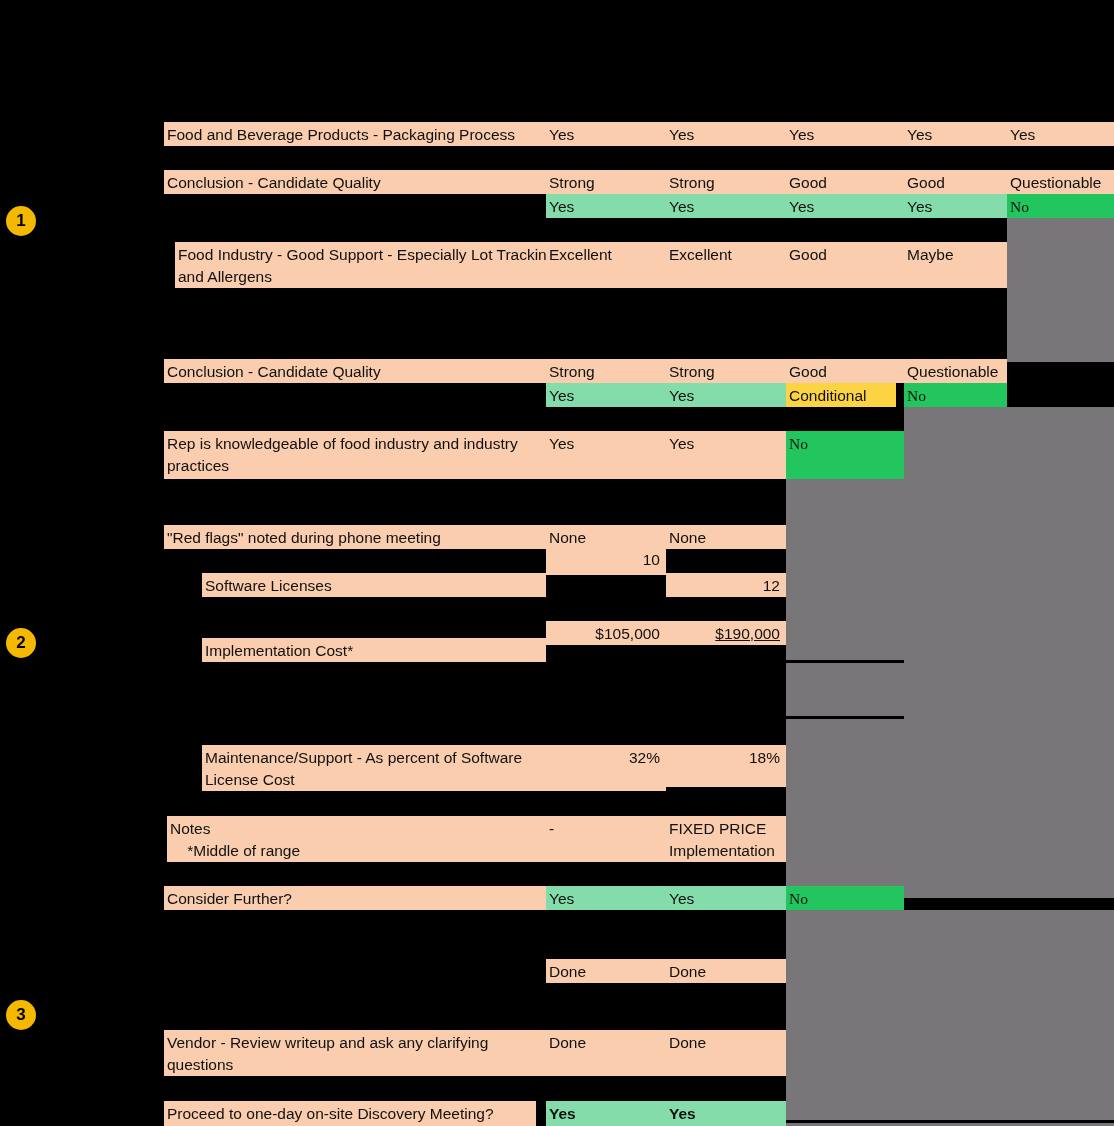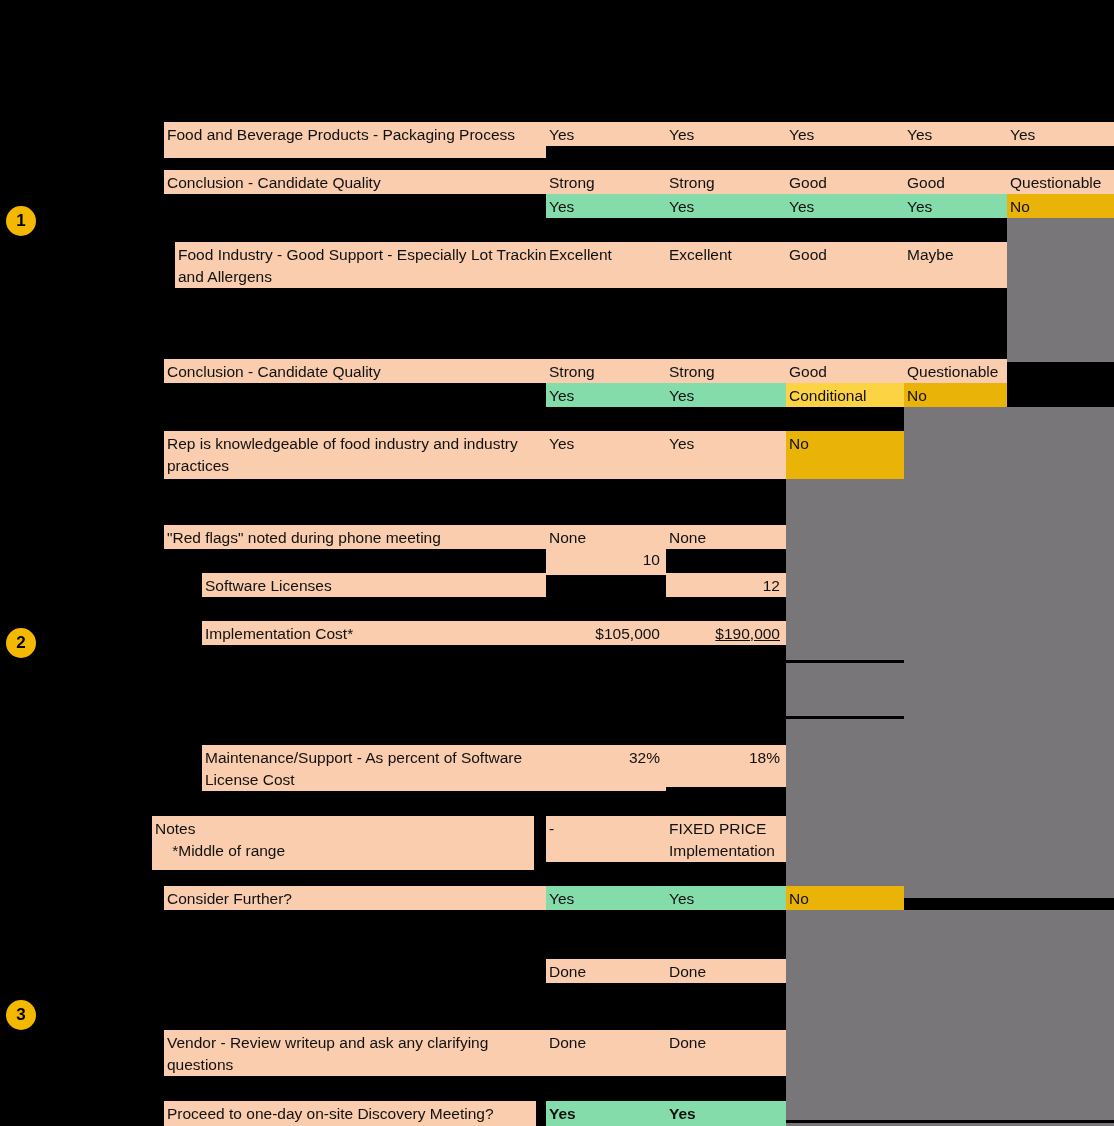--- a/index.html
+++ b/index.html
@@ -11,21 +11,21 @@
   
   .greypanel{position:absolute;background:#787678;}
   .blackline{position:absolute;background:#000;height:3px;}
 
   
   .cell{position:absolute;box-sizing:border-box;
         font-size:15.5px;line-height:22px;color:#111;
         padding:2px 0 0 3px;white-space:pre-wrap;overflow:hidden;}
   .peach{background:#f9cdad;}
   .green{background:#84dcab;}
-  .red{background:#eab308;}
+  .red{background:#22c55e;font-family:Liberation Serif, serif;}
   .yellow{background:#fcd443;}
   .num{text-align:right;padding-right:6px;}
   .bold{font-weight:bold;}
 
   
   .badge{position:absolute;width:30px;height:30px;border-radius:50%;
          background:#f5b800;color:#000;font-size:17px;font-weight:bold;
          display:flex;align-items:center;justify-content:center;}
 </style>
 </head>
@@ -40,21 +40,21 @@
 
   <div class="blackline" style="left:786px;top:660px;width:118px;"></div>
   <div class="blackline" style="left:786px;top:716px;width:118px;"></div>
   <div class="blackline" style="left:904px;top:905px;width:210px;"></div>
   <div class="blackline" style="left:786px;top:1120px;width:328px;"></div>
 
   <div class="badge" style="left:6px;top:206px;">1</div>
   <div class="badge" style="left:6px;top:628px;">2</div>
   <div class="badge" style="left:6px;top:1000px;">3</div>
 
-  <div class="cell peach" style="left:164px;top:122px;width:382px;height:36px;">Food and Beverage Products - Packaging Process</div>
+  <div class="cell peach" style="left:164px;top:122px;width:382px;height:24px;">Food and Beverage Products - Packaging Process</div>
   <div class="cell peach" style="left:546px;top:122px;width:120px;height:24px;">Yes</div>
   <div class="cell peach" style="left:666px;top:122px;width:120px;height:24px;">Yes</div>
   <div class="cell peach" style="left:786px;top:122px;width:118px;height:24px;">Yes</div>
   <div class="cell peach" style="left:904px;top:122px;width:103px;height:24px;">Yes</div>
   <div class="cell peach" style="left:1007px;top:122px;width:107px;height:24px;">Yes</div>
 
   <div class="cell peach" style="left:164px;top:170px;width:382px;height:24px;">Conclusion - Candidate Quality</div>
   <div class="cell peach" style="left:546px;top:170px;width:120px;height:24px;">Strong</div>
   <div class="cell peach" style="left:666px;top:170px;width:120px;height:24px;">Strong</div>
   <div class="cell peach" style="left:786px;top:170px;width:118px;height:24px;">Good</div>
@@ -74,45 +74,45 @@
   <div class="cell peach" style="left:904px;top:242px;width:103px;height:46px;">Maybe</div>
 
   <div class="cell peach" style="left:164px;top:359px;width:382px;height:24px;">Conclusion - Candidate Quality</div>
   <div class="cell peach" style="left:546px;top:359px;width:120px;height:24px;">Strong</div>
   <div class="cell peach" style="left:666px;top:359px;width:120px;height:24px;">Strong</div>
   <div class="cell peach" style="left:786px;top:359px;width:118px;height:24px;">Good</div>
   <div class="cell peach" style="left:904px;top:359px;width:103px;height:24px;">Questionable</div>
 
   <div class="cell green" style="left:546px;top:383px;width:120px;height:24px;">Yes</div>
   <div class="cell green" style="left:666px;top:383px;width:120px;height:24px;">Yes</div>
-  <div class="cell yellow" style="left:786px;top:383px;width:129px;height:24px;">Conditional</div>
+  <div class="cell yellow" style="left:786px;top:383px;width:110px;height:24px;">Conditional</div>
   <div class="cell red" style="left:904px;top:383px;width:103px;height:24px;">No</div>
 
   <div class="cell peach" style="left:164px;top:431px;width:382px;height:48px;">Rep is knowledgeable of food industry and industry practices</div>
   <div class="cell peach" style="left:546px;top:431px;width:120px;height:48px;">Yes</div>
   <div class="cell peach" style="left:666px;top:431px;width:120px;height:48px;">Yes</div>
   <div class="cell red" style="left:786px;top:431px;width:118px;height:48px;">No</div>
 
   <div class="cell peach" style="left:164px;top:525px;width:382px;height:24px;">"Red flags" noted during phone meeting</div>
   <div class="cell peach" style="left:546px;top:525px;width:120px;height:24px;">None</div>
   <div class="cell peach" style="left:666px;top:525px;width:120px;height:24px;">None</div>
 
   <div class="cell peach" style="left:202px;top:573px;width:344px;height:24px;">Software Licenses</div>
   <div class="cell peach num" style="left:546px;top:547px;width:120px;height:28px;">10</div>
   <div class="cell peach num" style="left:666px;top:573px;width:120px;height:24px;">12</div>
 
-  <div class="cell peach" style="left:202px;top:621px;width:344px;height:24px;">Implementation Cost*</div>
+  <div class="cell peach" style="left:202px;top:638px;width:344px;height:24px;">Implementation Cost*</div>
   <div class="cell peach num" style="left:546px;top:621px;width:120px;height:24px;">$105,000</div>
   <div class="cell peach num" style="left:666px;top:621px;width:120px;height:24px;text-decoration:underline;">$190,000</div>
 
   <div class="cell peach" style="left:202px;top:745px;width:344px;height:46px;">Maintenance/Support - As percent of Software License Cost</div>
   <div class="cell peach num" style="left:546px;top:745px;width:120px;height:46px;">32%</div>
   <div class="cell peach num" style="left:666px;top:745px;width:120px;height:42px;">18%</div>
 
-  <div class="cell peach" style="left:152px;top:816px;width:382px;height:54px;">Notes
+  <div class="cell peach" style="left:167px;top:816px;width:382px;height:46px;">Notes
     *Middle of range</div>
   <div class="cell peach" style="left:546px;top:816px;width:120px;height:46px;">-</div>
   <div class="cell peach" style="left:164px;top:886px;width:382px;height:24px;">Consider Further?</div>
 
   <div class="cell peach" style="left:666px;top:816px;width:120px;height:46px;">FIXED PRICE
 Implementation</div>
   <div class="cell green" style="left:546px;top:886px;width:120px;height:24px;">Yes</div>
   <div class="cell green" style="left:666px;top:886px;width:120px;height:24px;">Yes</div>
   <div class="cell red" style="left:786px;top:886px;width:118px;height:24px;">No</div>
 

